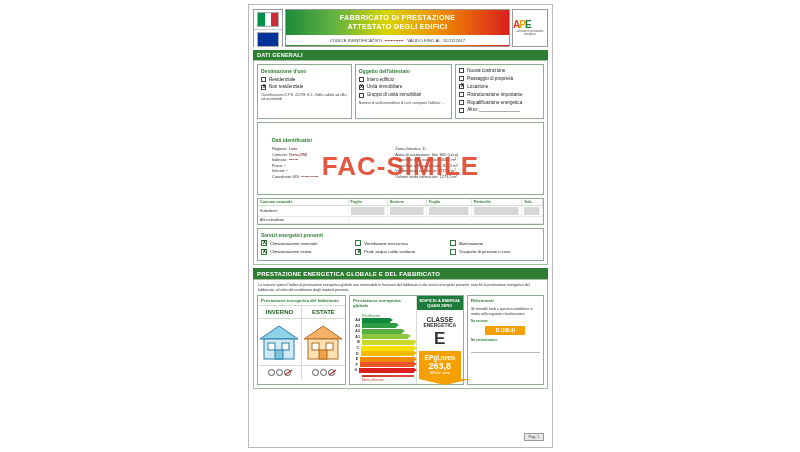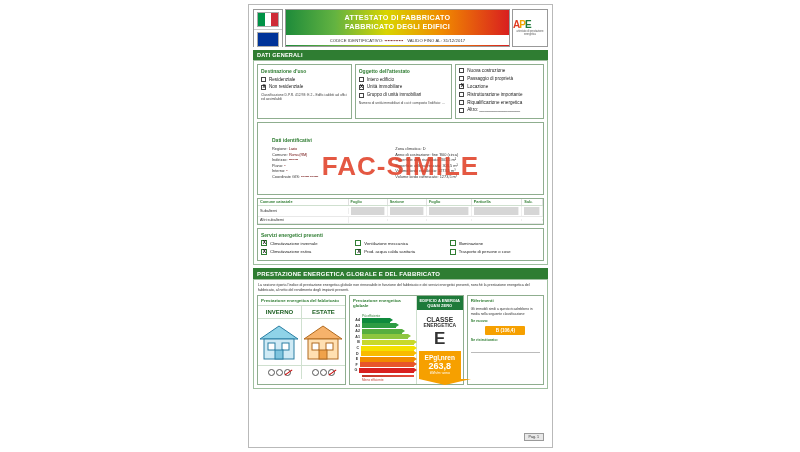--- a/index.html
+++ b/index.html
@@ -135,22 +135,22 @@
               <i style="background:#ce2b37"></i>
         </div>
       </div>
       <div class="fg-bot">
         <div class="flag-it">
           <i style="background:#003399"></i>
         </div>
       </div>
     </div>
     <div class="titleband">
-      <div class="t1">ATTESTATO DI FABBRICATO</div>
-      <div class="t2">FABBRICATO DEGLI EDIFICI</div>
+      <div class="t1">FABBRICATO DI PRESTAZIONE</div>
+      <div class="t2">ATTESTATO DEGLI EDIFICI</div>
       <div class="t3">
         <div class="codeline">
           <span>CODICE IDENTIFICATIVO:</span>
           <b>••••••••••••</b>
           &nbsp;&nbsp;<span>VALIDO FINO AL: 31/12/2017</span>
         </div>
       </div>
     </div>
     <div class="ape">
       <div>

